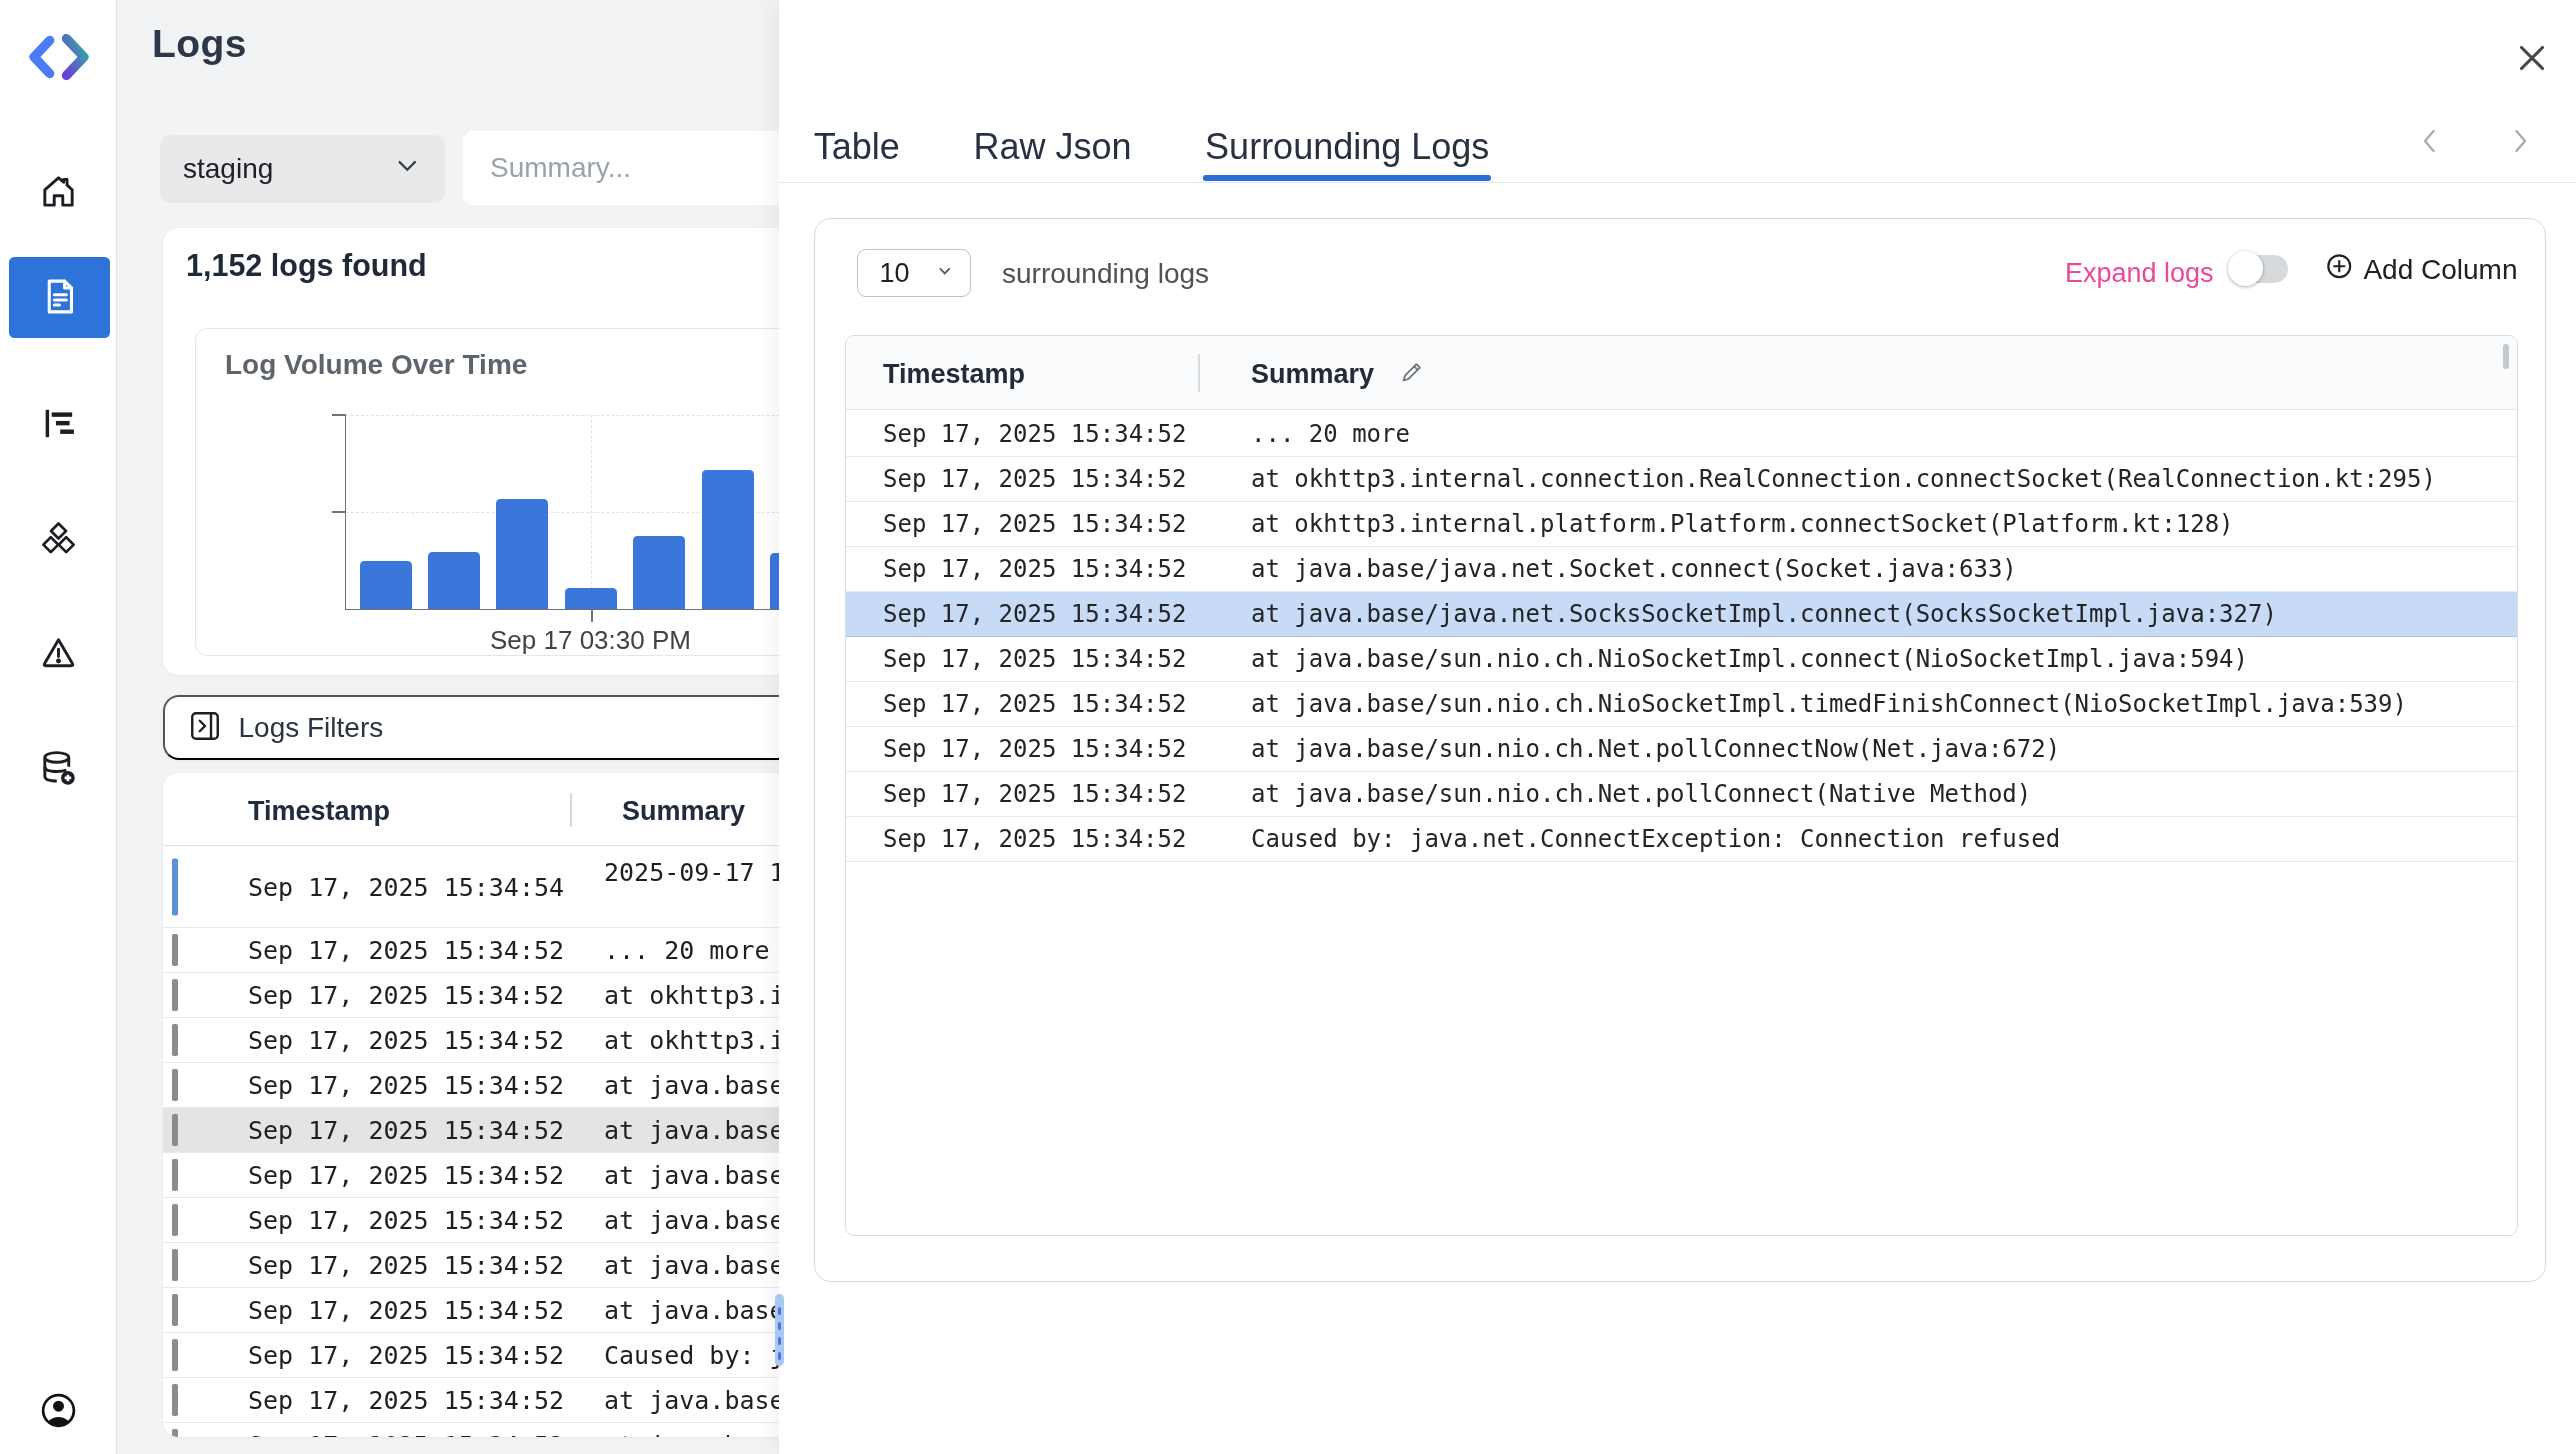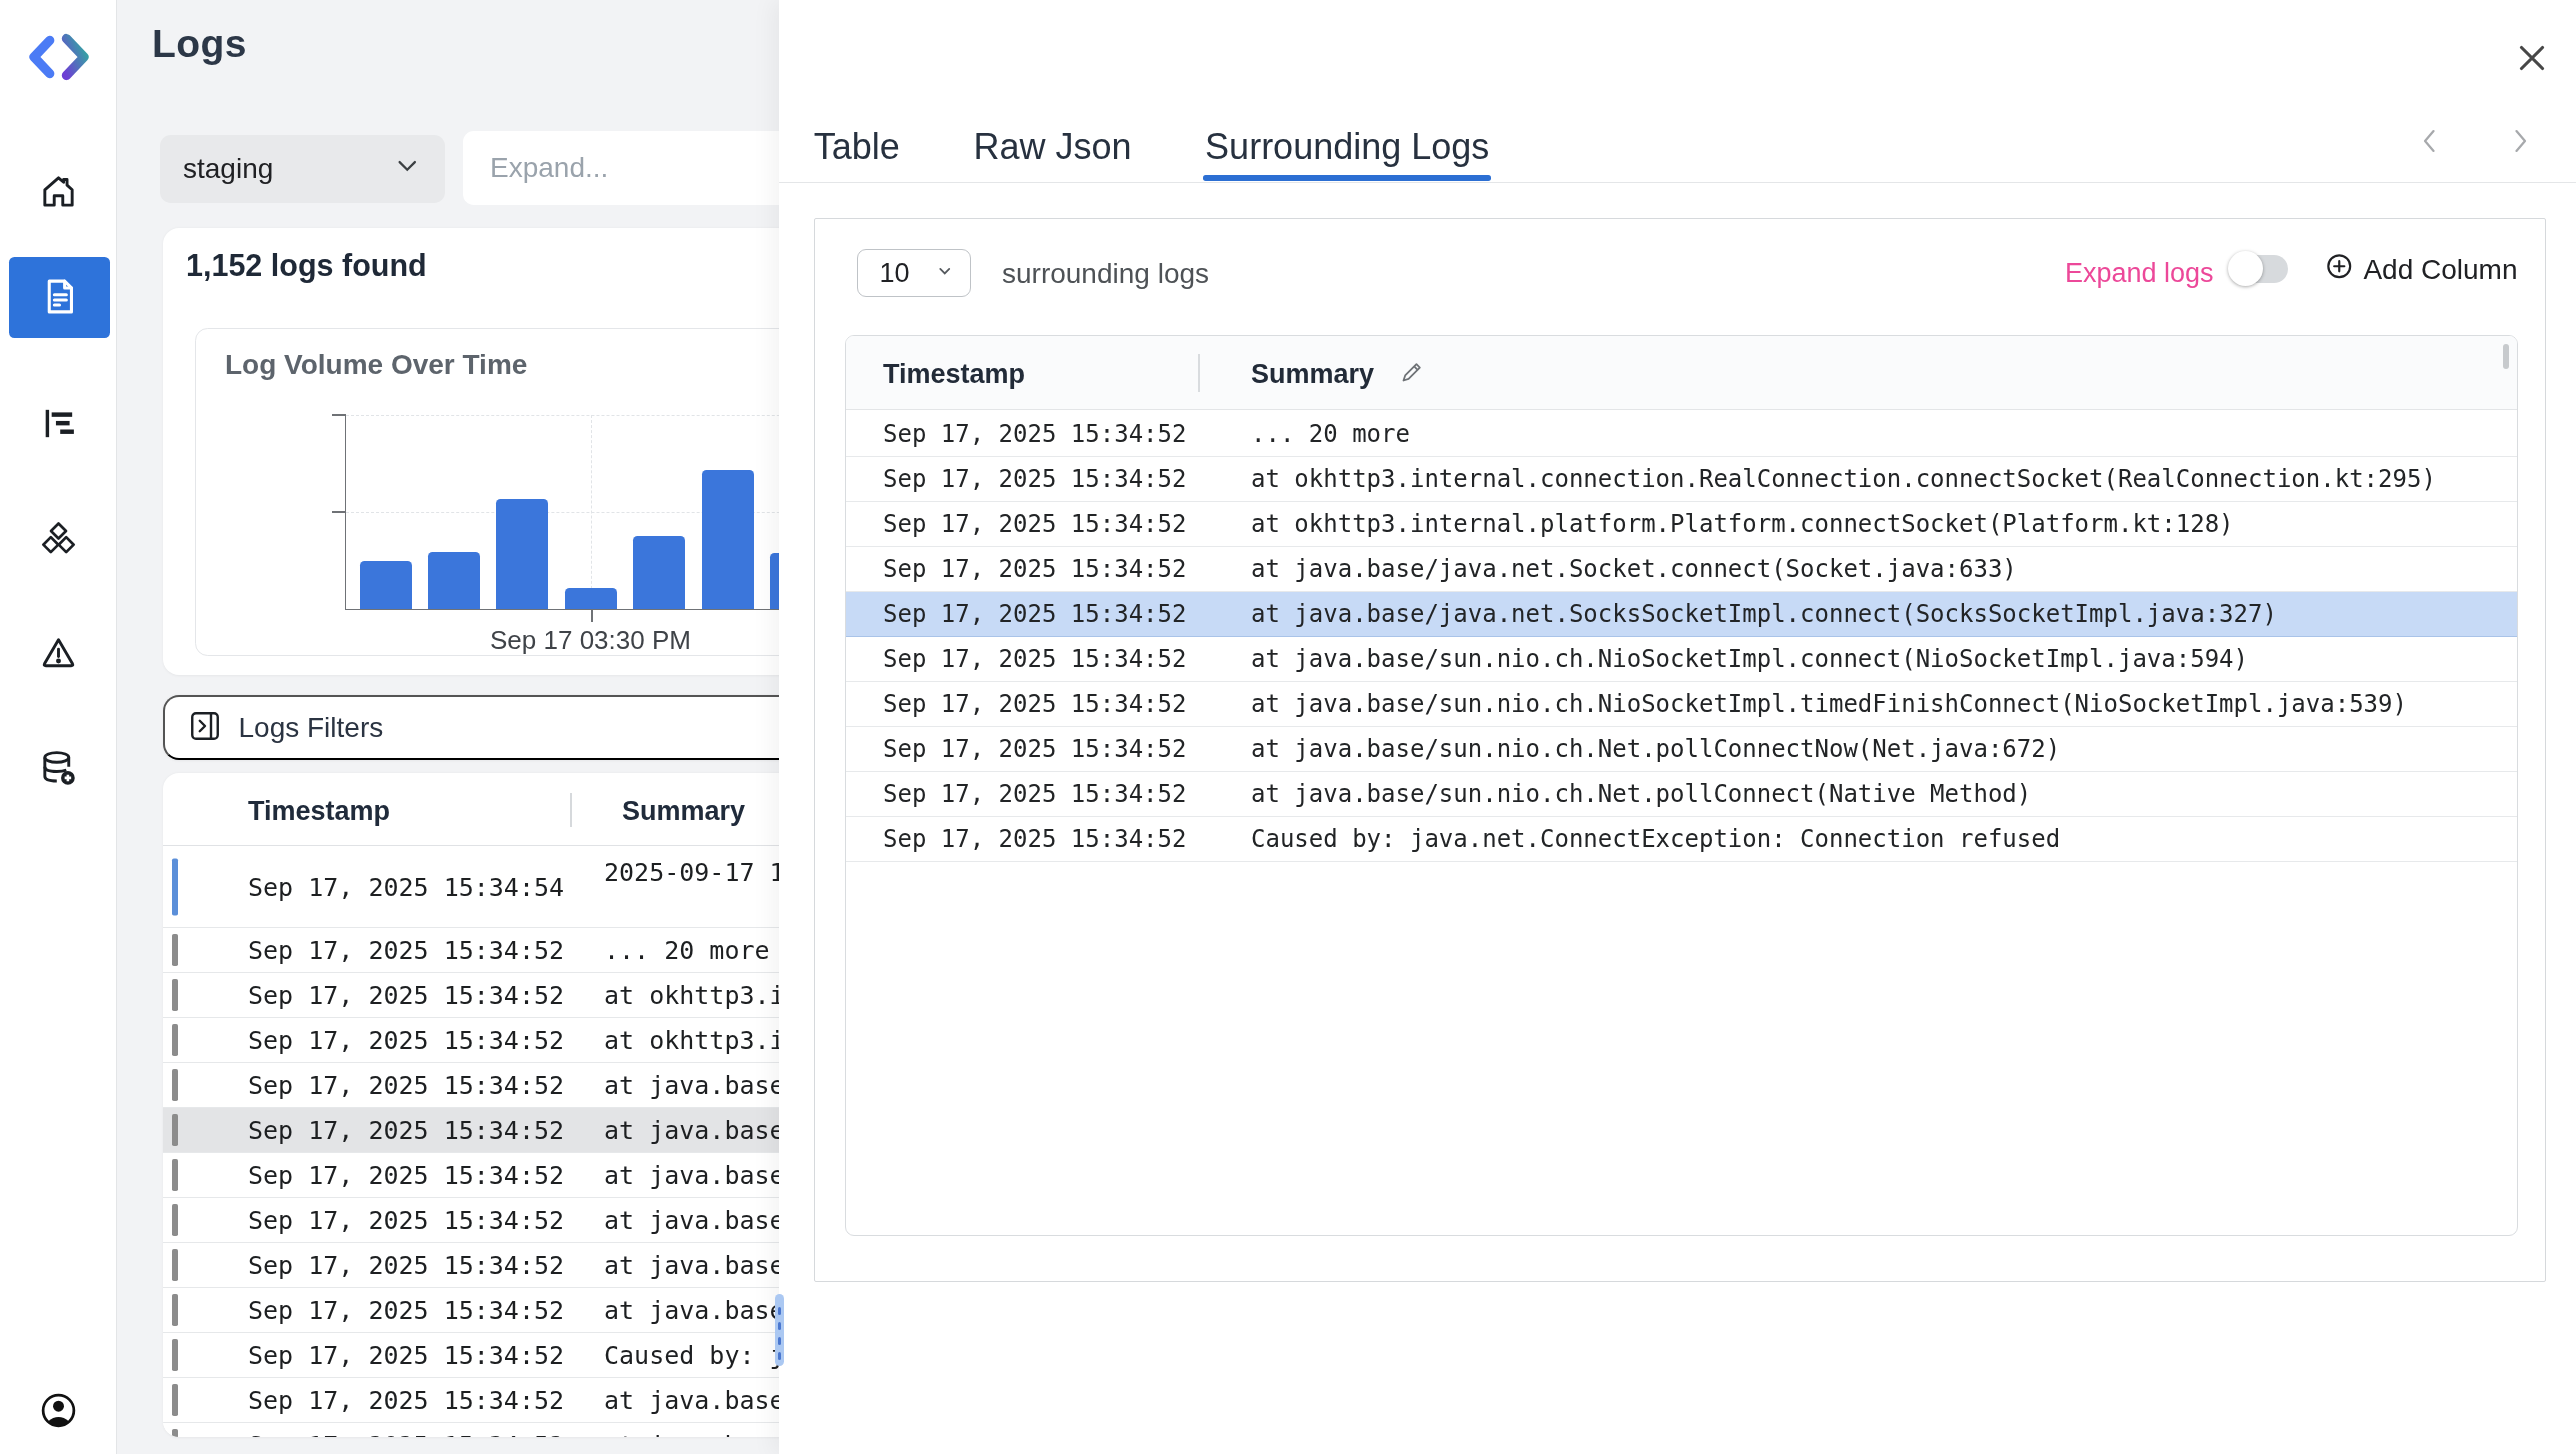--- a/index.html
+++ b/index.html
@@ -82,21 +82,21 @@
   
   .drawer { position:absolute; left:779px; top:0; width:1797px; height:1455px; background:#ffffff; z-index:20; box-shadow:-7.2px 0 21.5px rgba(0,0,0,.05); }
   .close-btn { position:absolute; right:23px; top:38px; width:43px; height:43px; background:none; border:none; cursor:pointer; }
   .tabs { position:absolute; left:33px; top:126px; display:flex; gap:70px; }
   .tab { position:relative; font-size:36px; color:#27313f; background:none; border:none; cursor:pointer; padding:0 1.8px 12.6px 1.8px; }
   .tab.active::after { content:""; position:absolute; left:0; right:0; bottom:0; height:5.4px; border-radius:2.7px; background:#2c6fd3; }
   .pager { position:absolute; top:124px; right:39px; display:flex; gap:56px; }
   .pager button { background:none; border:none; cursor:pointer; }
   .tabs-divider { position:absolute; left:0; right:0; top:182px; height:0.9px; background:#e4e6e8; }
 
-  .inner-card { position:absolute; left:35px; top:218px; right:30.5px; height:1064px; border:1.8px solid #d6d9dc; border-radius:2px; background:#fff; }
+  .inner-card { position:absolute; left:35px; top:218px; right:30.5px; height:1064px; border:1.8px solid #d6d9dc; border-radius:17px; background:#fff; }
   .count-select { position:absolute; left:42px; top:30px; width:114px; height:48px; border:1.8px solid #bfc3c7; border-radius:9px; background:#fff; cursor:pointer; display:flex; align-items:center; padding:0 14.4px 0 21.5px; font-size:27px; color:#202124; }
   .count-select .chev { margin-left:auto; }
   .sur-label { position:absolute; left:187px; top:39px; font-size:28px; color:#4e5256; }
 
   .expand-label { position:absolute; right:331px; top:39px; font-size:27px; color:#ec4899; }
   .toggle { position:absolute; right:257px; top:36px; width:57px; height:28px; border:none; background:#d7dadd; border-radius:14.4px; cursor:pointer; }
   .toggle .knob { position:absolute; left:-2.7px; top:-3.6px; width:35px; height:35px; border-radius:50%; background:#fff; box-shadow:0 0.9px 3.6px rgba(0,0,0,.35); }
   .addcol { position:absolute; right:27px; top:32px; display:flex; align-items:center; gap:9px; background:none; border:none; cursor:pointer; font-size:28px; color:#202124; }
 
   .mtable { position:absolute; left:30px; top:116px; width:1673px; height:901px; border:1.8px solid #d9dcdf; border-radius:9px; overflow:hidden; background:#fff; }
@@ -206,21 +206,21 @@
 <button class="env-select">
   <span>staging</span>
   <span class="chev">
     <svg width="30.5" height="30.5" viewBox="0 0 24 24" fill="none" stroke="#3c4043" stroke-width="1.8" stroke-linecap="round">
         <path d="M6 9.5 L12 15.5 L18 9.5"></path>
       </svg>
   </span>
 </button>
 
 <div class="attr-select">
-  <span>Expand...</span>
+  <span>Summary...</span>
 </div>
 
 <section class="card results-card">
   <div class="results-count">1,152 logs found</div>
 
   <div class="chart-card">
     <div class="chart-title">Log Volume Over Time</div>
     <div class="plot" id="plot">
         <div class="gridline" style="top: 0px;"></div>
         <div class="ytick-mark" style="top: -0.9px;"></div>

